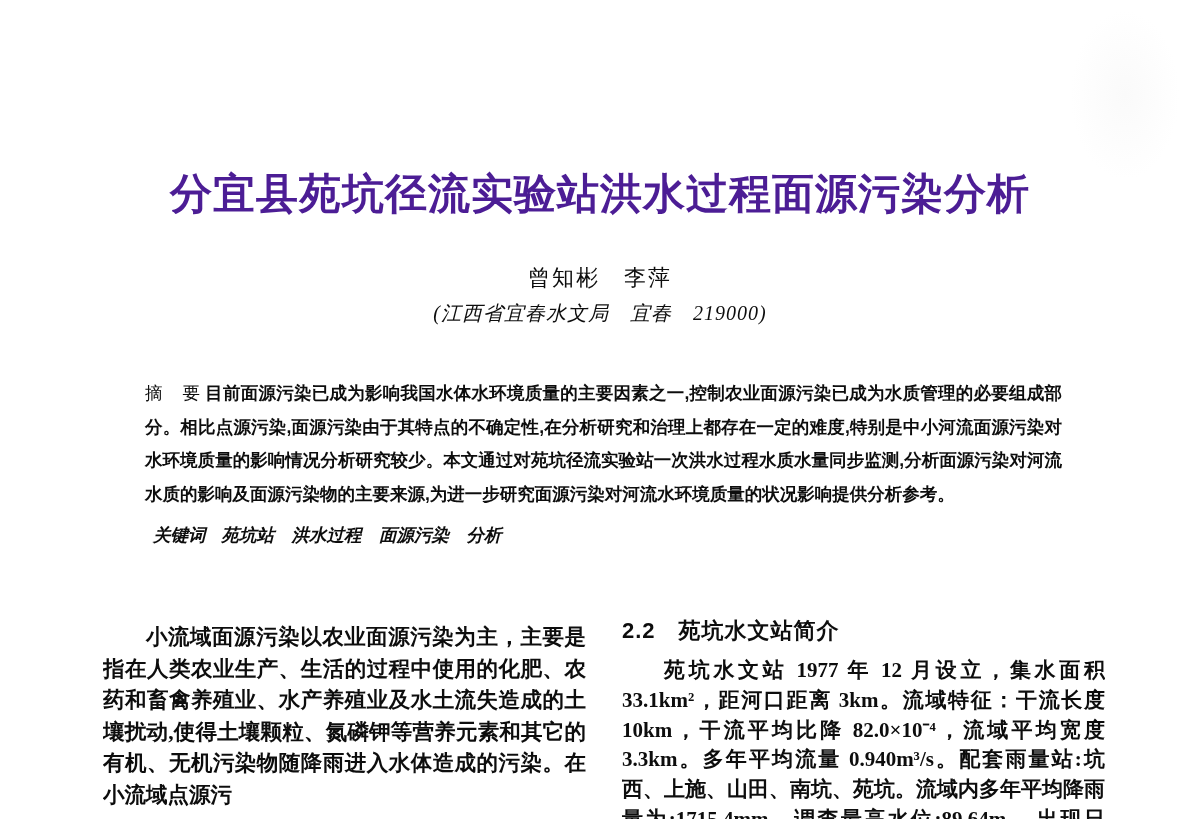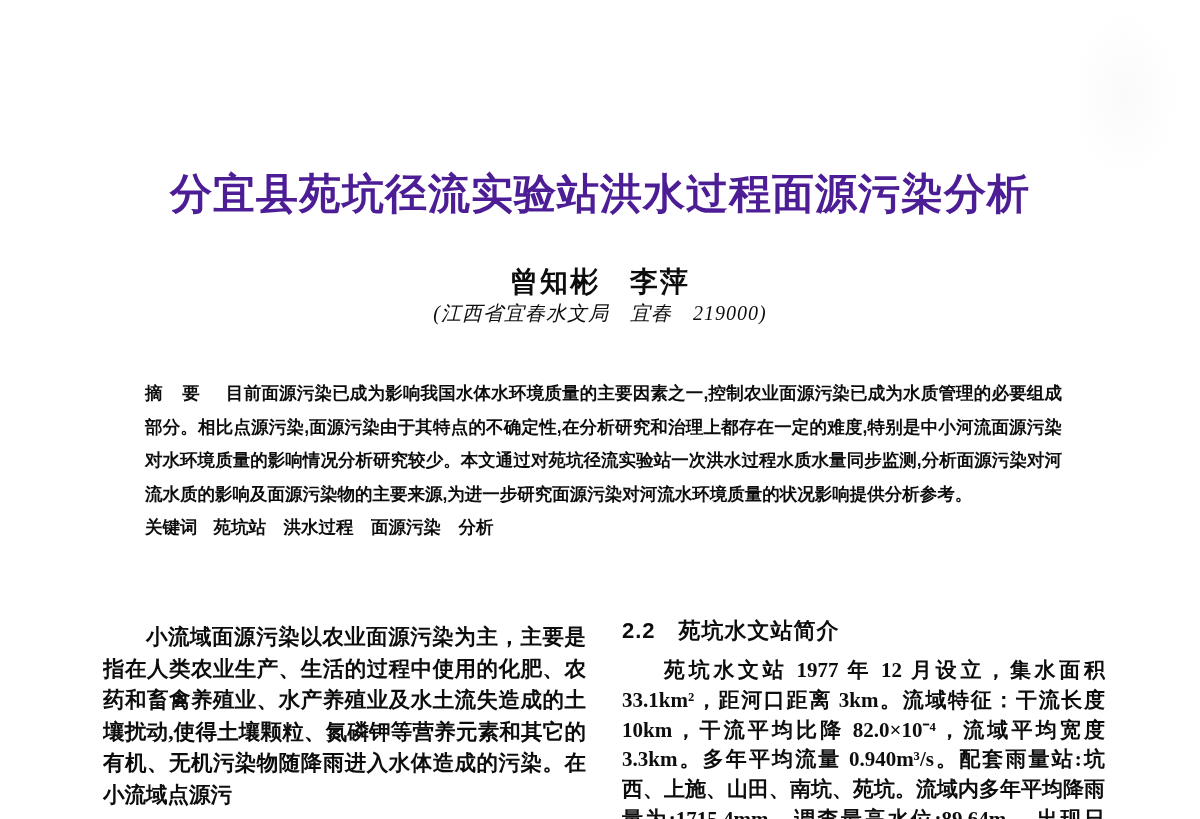--- a/index.html
+++ b/index.html
@@ -36,22 +36,22 @@
     font-weight: 900;
     letter-spacing: 1px;
     color: #4c1d95;
   }
   .authors {
     position: absolute;
     top: 263px;
     left: 0;
     width: 100%;
     text-align: center;
-    font-size: 28px;
-    font-weight: 700;
+    font-size: 22px;
+    font-weight: 400;
     letter-spacing: 2px;
   }
   .affiliation {
     position: absolute;
     top: 300px;
     left: 0;
     width: 100%;
     text-align: center;
     font-size: 20px;
     font-style: italic;
@@ -66,30 +66,31 @@
   }
   .abstract-text {
     margin: 0;
     font-size: 17.5px;
     line-height: 33.5px;
     font-weight: 700;
     text-align: justify;
     font-family: "Liberation Sans", sans-serif;
   }
   .abstract-text .lbl {
-    font-weight: 700;
-    margin-right: 25px;
+    font-weight: 400;
+    margin-right: 4px;
     letter-spacing: 1px;
   }
   .keywords {
-    margin: 0;
+    margin: 8px;
     font-size: 17.5px;
     line-height: 33.5px;
     font-weight: 700;
     font-family: "Liberation Sans", sans-serif;
+    font-style: italic;
   }
   .keywords .lbl {
     font-weight: 900;
     margin-right: 16px;
   }
   .columns {
     position: absolute;
     top: 600px;
     left: 103px;
     width: 1002px;

